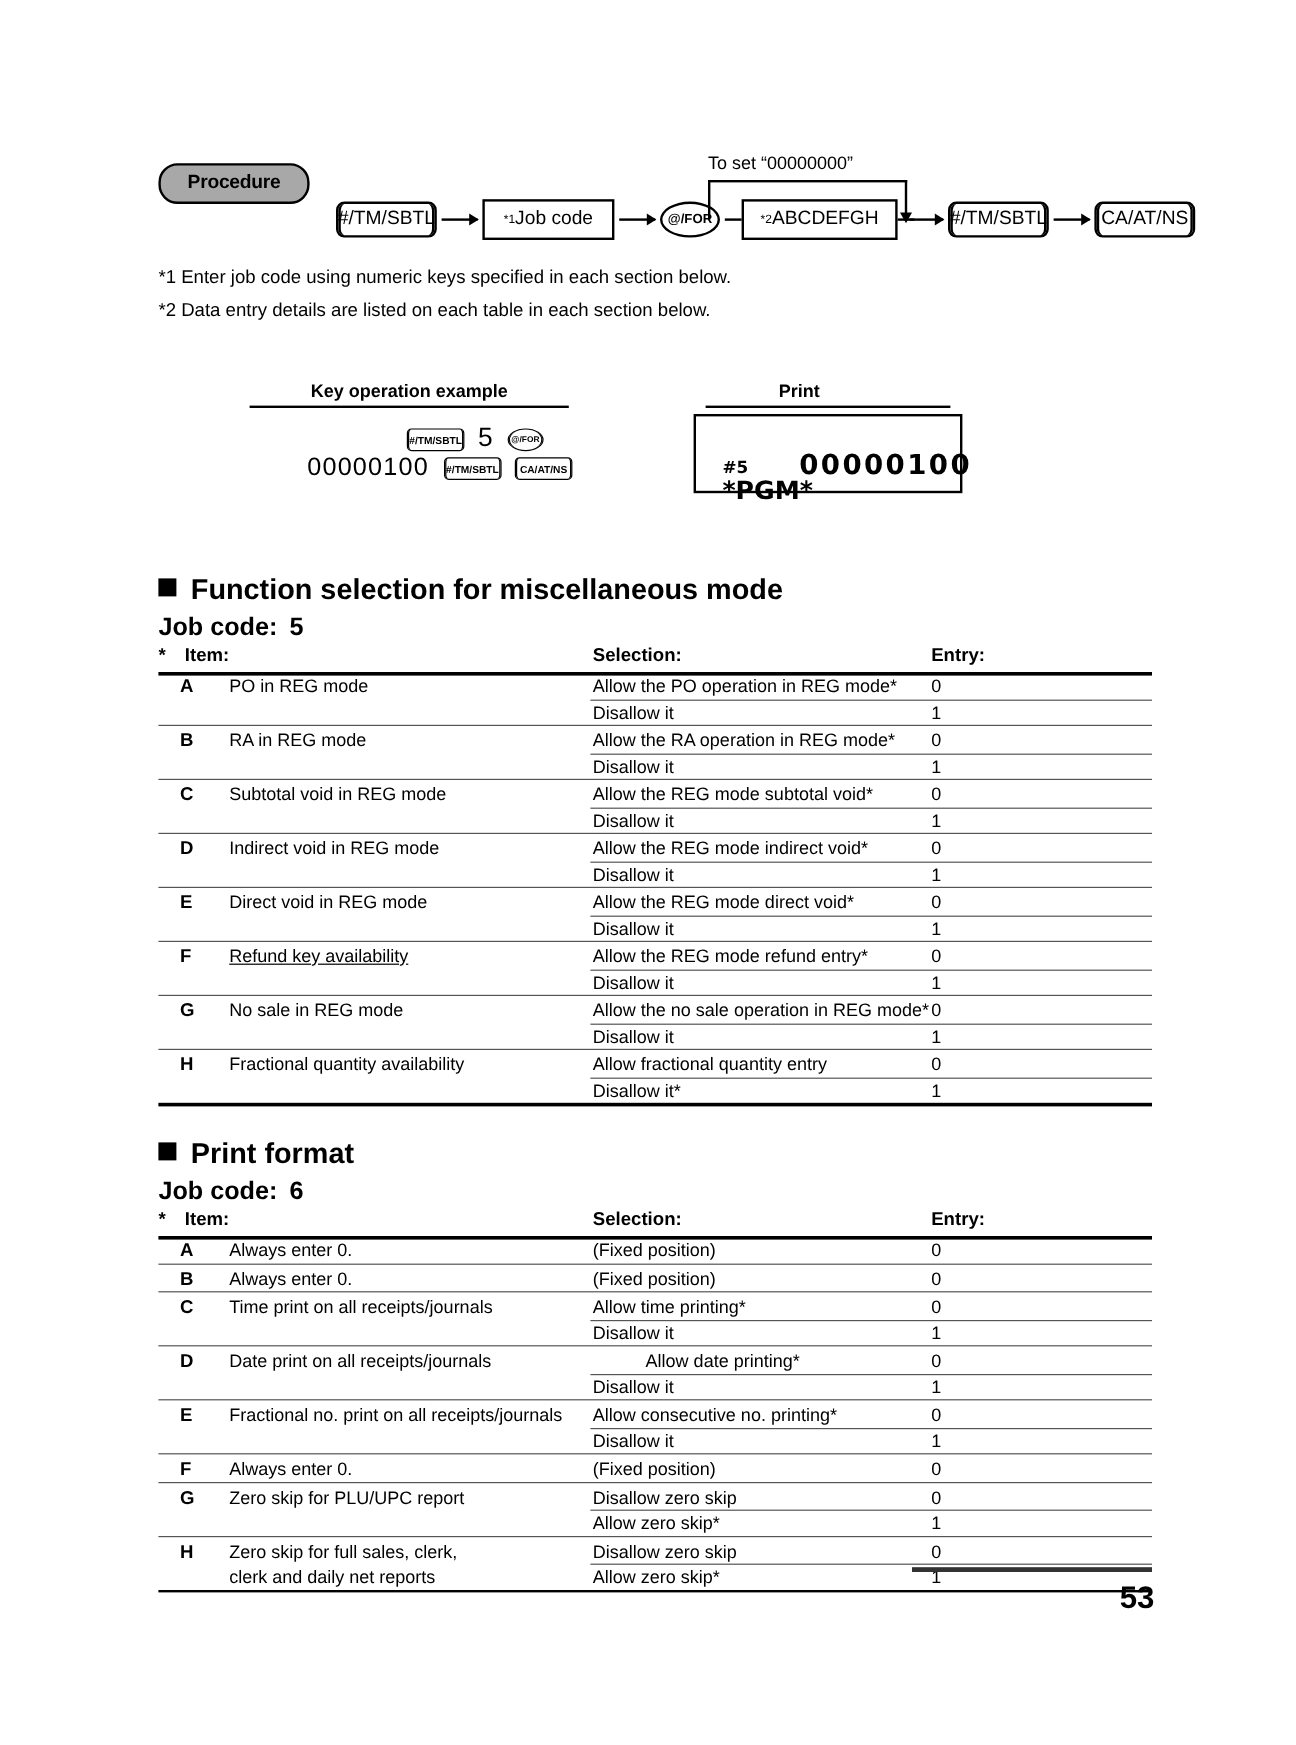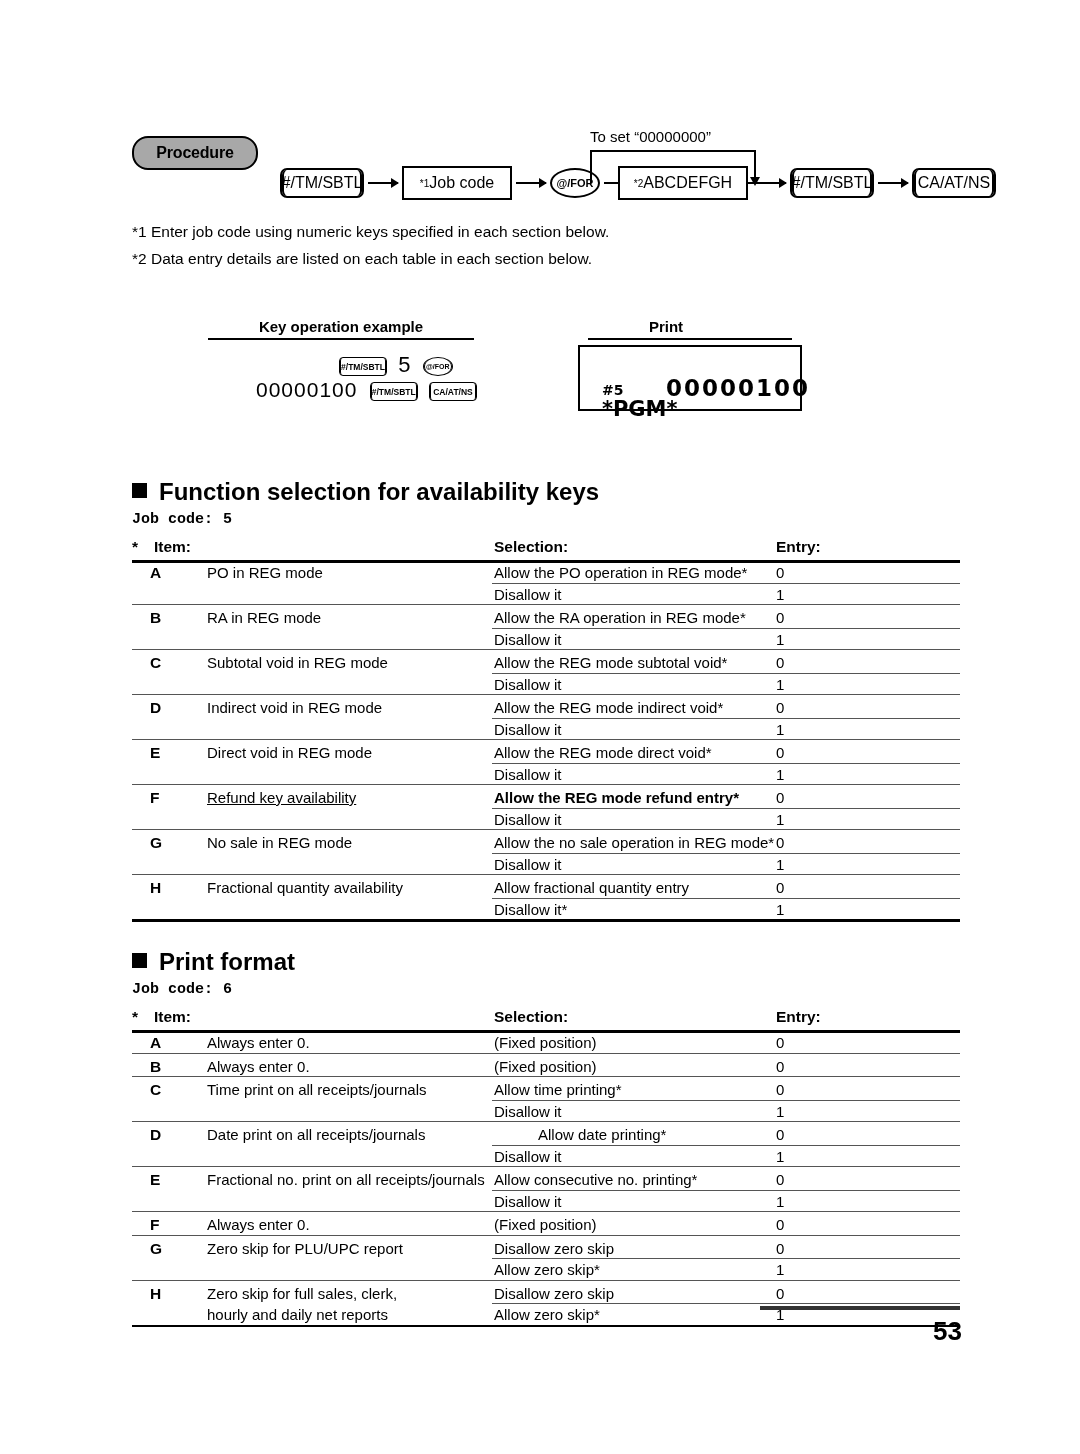--- a/index.html
+++ b/index.html
@@ -82,30 +82,30 @@
     position:absolute; border:2px solid #000; background:#fff;
     box-sizing:border-box;
   }
   .pgm{ position:absolute; font-weight:bold; font-size:21px; letter-spacing:0px; font-family:"DejaVu Sans", sans-serif; }
   .pnum{ position:absolute; font-weight:bold; font-size:14px; font-family:"DejaVu Sans", sans-serif;}
   .pval{ position:absolute; font-weight:bold; font-size:23px; letter-spacing:2px; font-family:"DejaVu Sans", sans-serif;}
 
   
   .sec-h{ position:absolute; font-weight:bold; font-size:24px; white-space:nowrap; }
   .sq{ display:inline-block; width:15px; height:15px; background:#000; margin-right:12px; vertical-align:2px; }
-  .jobcode{ position:absolute; font-weight:bold; font-size:15px; white-space:nowrap;font-family:Liberation Mono, monospace; }
+  .jobcode{ position:absolute; font-weight:bold; font-size:21px; white-space:nowrap; }
   .jc-val{ font-weight:bold; padding-left:10px; }
 
   
   .tbl{ position:absolute; left:132px; width:828px; }
   .hcell{ position:absolute; font-weight:bold; font-size:15.5px; white-space:nowrap; }
   .rule-thick{ position:absolute; left:0; width:828px; height:2.5px; background:#000; }
   .rule-thin{ position:absolute; height:1.4px; background:#555; }
   .c-letter{ position:absolute; left:18px; font-weight:bold; font-size:15.5px; }
-  .c-item{ position:absolute; left:75px; font-size:15px; white-space:nowrap; }
+  .c-item{ position:absolute; left:59px; font-size:15px; white-space:nowrap; }
   .c-sel{ position:absolute; left:362px; font-size:15px; white-space:nowrap; }
   .c-entry{ position:absolute; left:644px; font-size:15px; }
 
   
   .footrule{ position:absolute; left:760px; top:1306px; width:200px; height:4px; background:#333; }
   .pageno{ position:absolute; right:118px; top:1316px; font-weight:bold; font-size:26px; }
 </style>
 </head>
 <body>
 
@@ -176,21 +176,21 @@
     <span class="minikey" style="width:48px;height:19px;margin-left:5px;">CA/AT/NS</span>
   </div>
 
   <div class="printbox" style="left:578px; top:345px; width:224px; height:66px;">
     <div class="pgm" style="left:22px; top:6px;margin-top:44px;">*PGM*</div>
     <div class="pnum" style="left:22px; top:35px;">#5</div>
     <div class="pval" style="left:86px; top:28px;">00000100</div>
   </div>
 
   <div class="sec-h" style="left:132px; top:478px;">
-    <span class="sq"></span><span>Function selection for availability keys</span>
+    <span class="sq"></span><span>Function selection for miscellaneous mode</span>
   </div>
   <div class="jobcode" style="left:132px; top:511px;">
     <span>Job code:</span><span class="jc-val">5</span>
   </div>
 
   <div class="tbl" id="table-0" style="top: 538px; height: 386px;">
       <div class="hcell" style="left:0px; top:0px;">*</div>
       <div class="hcell" style="left:22px; top:0px;">Item:</div>
       <div class="hcell" style="left:362px; top:0px;">Selection:</div>
       <div class="hcell" style="left:644px; top:0px;">Entry:</div>
@@ -230,21 +230,21 @@
       <div class="c-letter" style="top:206px;">E</div>
       <div class="c-item" style="top:206px;">Direct void in REG mode</div>
       <div class="c-sel" style="top:206px;">Allow the REG mode direct void*</div>
       <div class="c-entry" style="top:206px;">0</div>
       <div class="rule-thin" style="left:360px; top:224.5px; width:468px;"></div>
       <div class="c-sel" style="top:227.5px;">Disallow it</div>
       <div class="c-entry" style="top:227.5px;">1</div>
       <div class="rule-thin" style="left:0px; top:246px; width:828px;"></div>
       <div class="c-letter" style="top:251px;">F</div>
       <div class="c-item" style="top:251px;text-decoration:underline;">Refund key availability</div>
-      <div class="c-sel" style="top:251px;font-weight:bold;">Allow the REG mode refund entry*</div>
+      <div class="c-sel" style="top:251px;">Allow the REG mode refund entry*</div>
       <div class="c-entry" style="top:251px;">0</div>
       <div class="rule-thin" style="left:360px; top:269.5px; width:468px;"></div>
       <div class="c-sel" style="top:272.5px;">Disallow it</div>
       <div class="c-entry" style="top:272.5px;">1</div>
       <div class="rule-thin" style="left:0px; top:291px; width:828px;"></div>
       <div class="c-letter" style="top:296px;">G</div>
       <div class="c-item" style="top:296px;">No sale in REG mode</div>
       <div class="c-sel" style="top:296px;">Allow the no sale operation in REG mode*</div>
       <div class="c-entry" style="top:296px;">0</div>
       <div class="rule-thin" style="left:360px; top:314.5px; width:468px;"></div>
@@ -321,20 +321,20 @@
       <div class="c-sel" style="top:253px;">Allow zero skip*</div>
       <div class="c-entry" style="top:253px;">1</div>
       <div class="rule-thin" style="left:0px; top:271.5px; width:828px;"></div>
       <div class="c-letter" style="top:276.5px;">H</div>
       <div class="c-item" style="top:276.5px;">Zero skip for full sales, clerk,</div>
       <div class="c-sel" style="top:276.5px;">Disallow zero skip</div>
       <div class="c-entry" style="top:276.5px;">0</div>
       <div class="rule-thin" style="left:360px; top:295px; width:468px;"></div>
       <div class="c-sel" style="top:298px;">Allow zero skip*</div>
       <div class="c-entry" style="top:298px;">1</div>
-      <div class="c-item" style="top:298px;">hourly and daily net reports</div>
+      <div class="c-item" style="top:298px;">clerk and daily net reports</div>
       <div class="rule-thick" style="top:316.5px;"></div>
     </div>
 
   <div class="footrule"></div>
   <div class="pageno">53</div>
 
 </div>
 
 </body></html>

